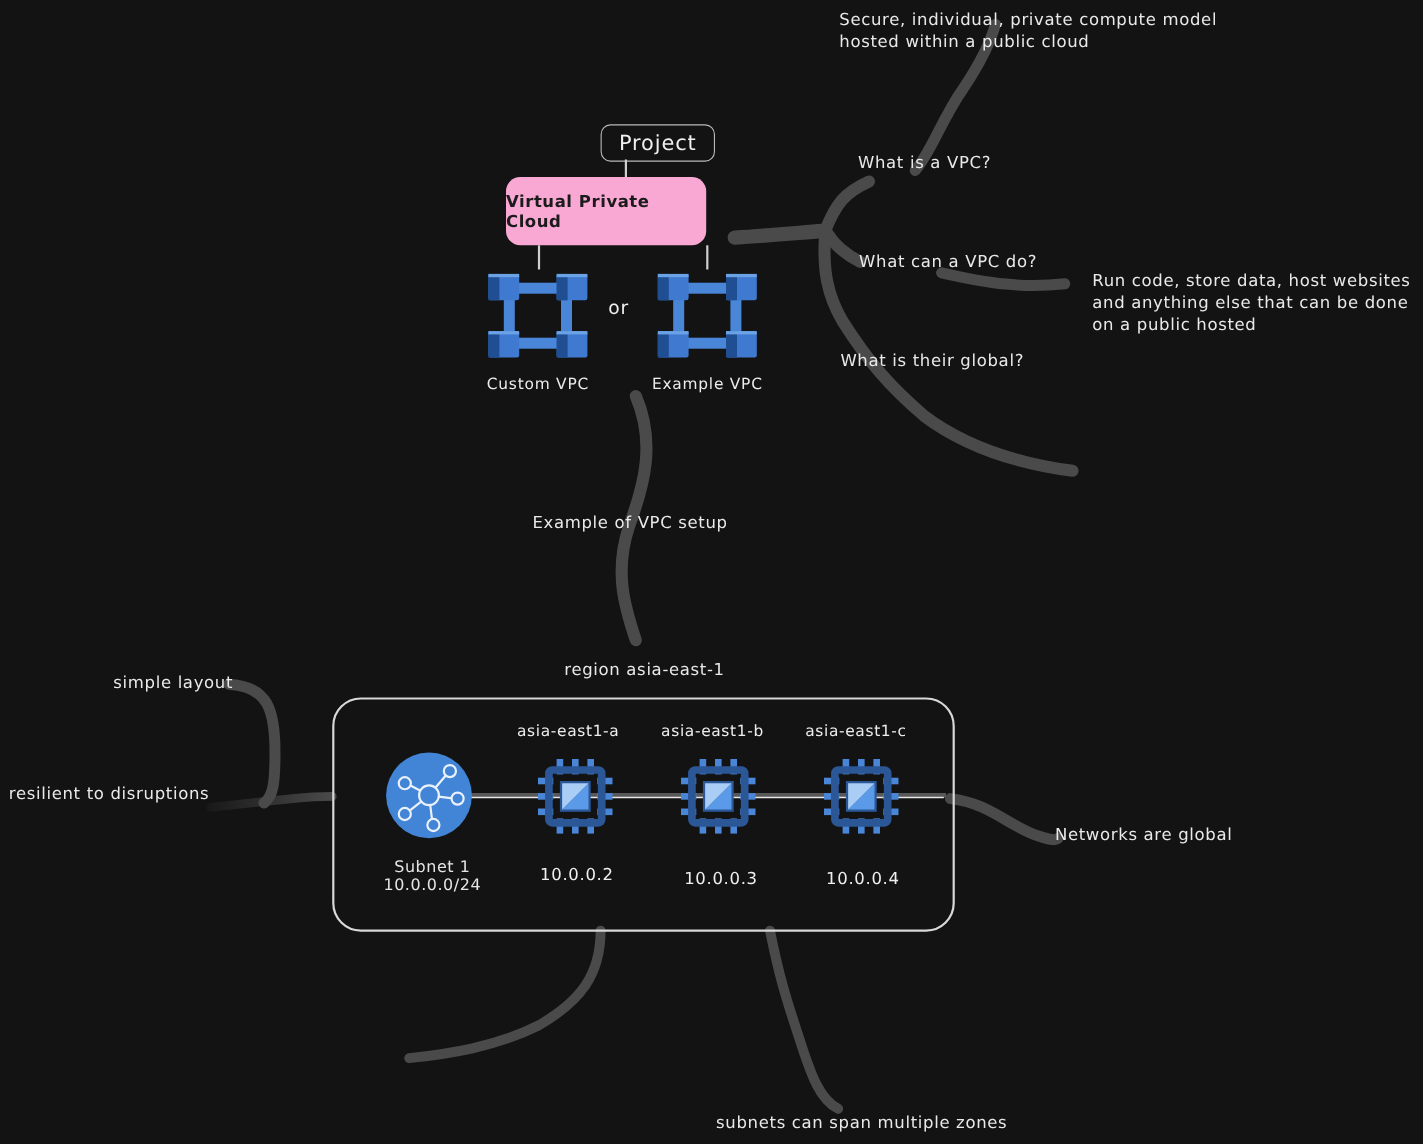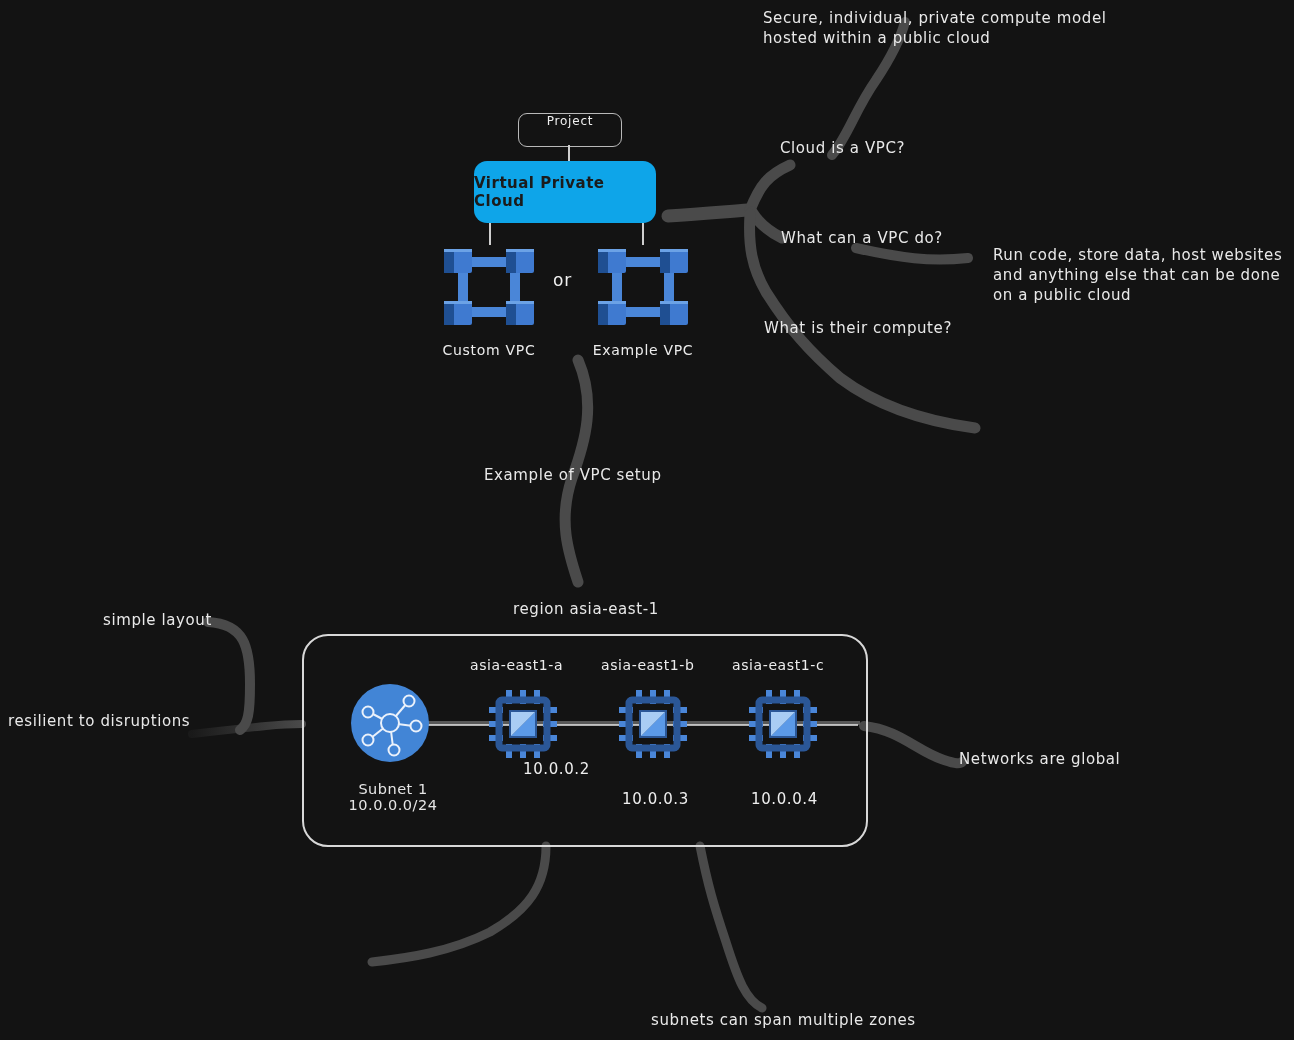--- a/index.html
+++ b/index.html
@@ -38,38 +38,38 @@
     font-family: "DejaVu Sans", sans-serif;
     font-size: 14px;
     color: #ececec;
     letter-spacing: 0.7px;
     white-space: pre;
     text-align: center;
   }
   
   #project-box {
     position: absolute;
-    left: 518px; top: 113px;
+    left: 546px; top: 113px;
     width: 102px; height: 32px;
     border: 1.6px solid #b9b9b9;
     border-radius: 9px;
     background: transparent;
     display: flex;
-    align-items: flex-start;
+    align-items: center;
     justify-content: center;
-    font-size: 12px;
+    font-size: 19px;
     letter-spacing: 0.8px;
     color: #efefef;
   }
   
   #vpc-box {
     position: absolute;
-    left: 474px; top: 161px;
+    left: 460px; top: 161px;
     width: 182px; height: 62px;
-    background: #0ea5e9;
+    background: #f9a8d4;
     border-radius: 13px;
     display: flex;
     align-items: center;
     justify-content: center;
     font-size: 15px;
     letter-spacing: 0.5px;
     color: #1b1b1b;
     font-weight: 600;
   }
   #or-label {
@@ -226,28 +226,28 @@
       <rect x="4" y="60" width="28" height="3"></rect>
       <rect x="66" y="60" width="28" height="3"></rect>
     </g>
   </svg>
   <div class="node-label" style="left:588px; top:342px; width:110px;">Example VPC</div>
 
   <div id="or-label">or</div>
 
   <div class="note" style="left:763px; top:8px;">Secure, individual, private compute model
 hosted within a public cloud</div>
-  <div class="note" style="left:780px; top:138px;">Cloud is a VPC?</div>
+  <div class="note" style="left:780px; top:138px;">What is a VPC?</div>
 
   <div class="note" style="left:781px; top:228px;">What can a VPC do?</div>
   <div class="note" style="left:993px; top:245px;">Run code, store data, host websites
 and anything else that can be done
-on a public cloud</div>
-
-  <div class="note" style="left:764px; top:318px;">What is their compute?</div>
+on a public hosted</div>
+
+  <div class="note" style="left:764px; top:318px;">What is their global?</div>
 
   <div class="note" style="left:484px; top:465px;">Example of VPC setup</div>
 
   <div id="region-caption">region asia-east-1</div>
   <div id="region-box"></div>
 
   <svg style="position:absolute; left:349px; top:683px;" width="82" height="80" viewBox="0 0 82 80" xmlns="http://www.w3.org/2000/svg">
     <circle cx="41" cy="40" r="39" fill="#4285D6"></circle>
     <g stroke="#eaf1fb" stroke-width="2" fill="none">
       <line x1="41" y1="40" x2="58" y2="20"></line>
@@ -282,21 +282,21 @@
         <rect x="0" y="45" width="14" height="6"></rect>
       <rect x="54" y="17" width="14" height="6"></rect>
         <rect x="54" y="31" width="14" height="6"></rect>
         <rect x="54" y="45" width="14" height="6"></rect>
     </g>
     <rect x="10" y="10" width="48" height="48" rx="3" fill="none" stroke="#2B5797" stroke-width="7"></rect>
     <rect x="20" y="20" width="28" height="28" fill="#2B5797"></rect>
     <path d="M22 46 L46 22 L46 46 Z" fill="#5b9ae8"></path>
     <path d="M22 46 L46 22 L22 22 Z" fill="#a9cdf4"></path>
   </svg>
-  <div class="ip-label" style="left:491px; top:760px;margin-left:32px;">10.0.0.2</div>
+  <div class="ip-label" style="left:491px; top:786px;">10.0.0.2</div>
 
   <div class="zone-label" style="left:601px; top:657px;">asia-east1-b</div>
   <svg class="chip-icon" style="left:619px; top:690px;" width="68" height="68" viewBox="0 0 68 68" xmlns="http://www.w3.org/2000/svg">
     <g fill="#4a86d8">
       <rect x="17" y="0" width="6" height="14"></rect>
         <rect x="31" y="0" width="6" height="14"></rect>
         <rect x="45" y="0" width="6" height="14"></rect>
       <rect x="17" y="54" width="6" height="14"></rect>
         <rect x="31" y="54" width="6" height="14"></rect>
         <rect x="45" y="54" width="6" height="14"></rect>

